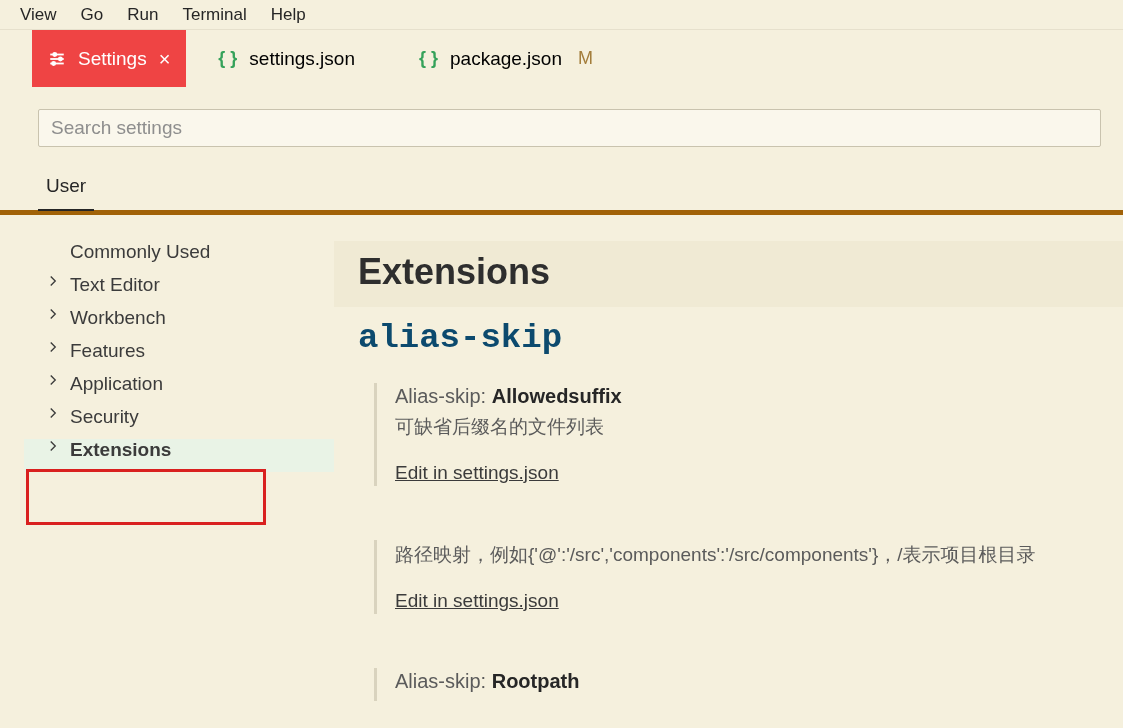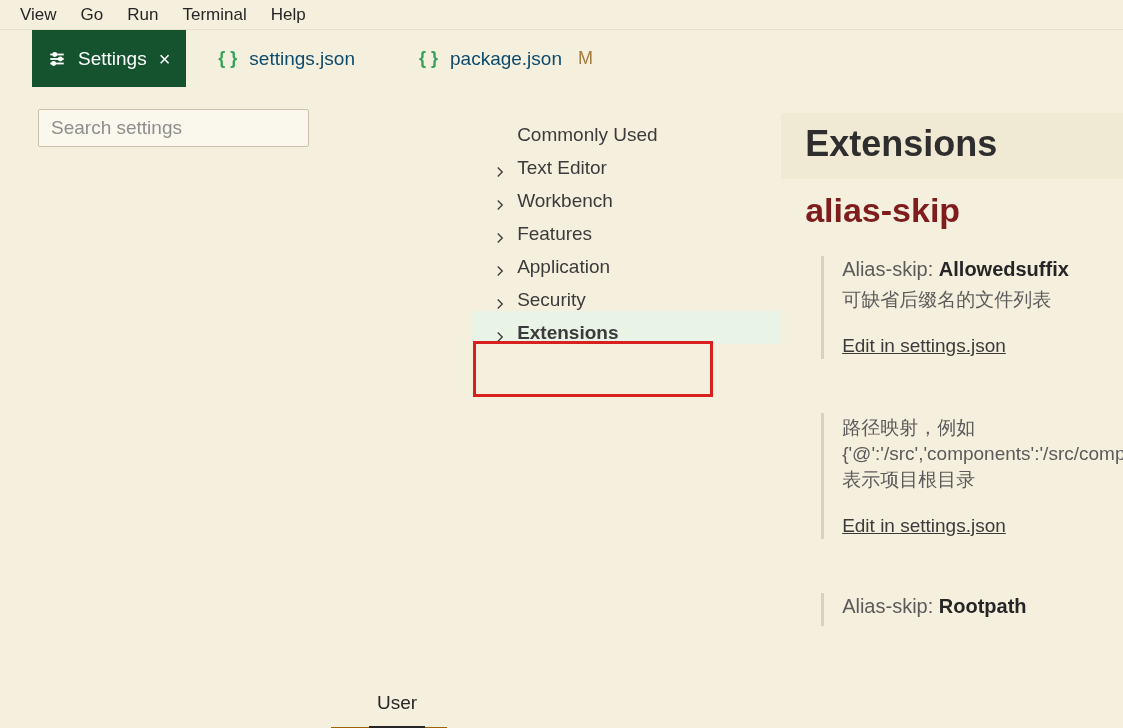--- a/index.html
+++ b/index.html
@@ -35,33 +35,33 @@
   .tab {
     display: flex;
     align-items: center;
     padding: 0 16px;
     font-size: 19px;
     cursor: pointer;
     gap: 12px;
     color: #5b5b5b;
   }
   .tab.active {
-    background: #14532d;
+    background: #ef4444;
     color: #fff;
   }
   .tab .icon { display: inline-flex; width: 18px; height: 18px; }
   .tab .close { font-size: 20px; line-height: 1; }
   .tab .mod { color: #a37d3b; margin-left: 4px; font-size: 18px; }
   .tab .braces { color: #35a25a; font-weight: 600; font-size: 18px; }
-  .tab .label-json { color: #0c4a6e; }
+  .tab .label-json { color: #000000; }
 
   
   .settings-body {
     display: flex;
-    flex-direction: row;
+    flex-direction: column;
     height: calc(728px - 30px - 57px);
   }
   .search-row {
     padding: 22px 22px 10px 38px;
   }
   .search-input {
     width: 100%;
     height: 38px;
     padding: 4px 12px;
     font-size: 19px;
@@ -70,21 +70,21 @@
     border: 1px solid #c9c3ae;
     border-radius: 2px;
     outline: none;
   }
   .search-input::placeholder { color: #8e8e8e; }
 
   .scope-row {
     display: flex;
     align-items: flex-end;
     padding: 18px 4px 0 38px;
-    border-bottom: 1px solid #a16207;
+    border-bottom: 5px solid #a16207;
     font-size: 19px;
   }
   .scope-tab {
     padding: 0 8px 12px 8px;
     margin-right: 18px;
     cursor: pointer;
     color: #6b6b6b;
   }
   .scope-tab.active {
     color: #262626;
@@ -101,21 +101,21 @@
 
   
   .sidebar {
     width: 334px;
     padding-left: 24px;
     font-size: 19px;
     position: relative;
   }
   .tree-item {
     display: flex;
-    align-items: flex-end;
+    align-items: flex-start;
     height: 33px;
     padding-left: 22px;
     cursor: pointer;
     color: #3b3b3b;
   }
   .tree-item.commonly { padding-left: 46px; }
   .tree-item .chev {
     width: 14px; height: 14px; margin-right: 10px;
     display: inline-flex; align-items: center; justify-content: center;
   }
@@ -143,21 +143,22 @@
     padding: 10px 24px 14px 24px;
     font-size: 36px;
     font-weight: 600;
     color: #2e2e2e;
     margin-bottom: 6px;
   }
   .detail-subheader {
     font-size: 34px;
     font-weight: 600;
     padding: 6px 24px 26px 24px;
-    color: #7f1d1d;
+    color: #0c4a6e;
+    font-family: Liberation Mono, monospace;
   }
   .setting-block {
     margin: 0 0 54px 40px;
     padding: 2px 0 2px 18px;
     border-left: 3px solid #d9d3be;
   }
   .setting-key {
     font-size: 20px;
     color: #5b5b5b;
     margin-bottom: 6px;

